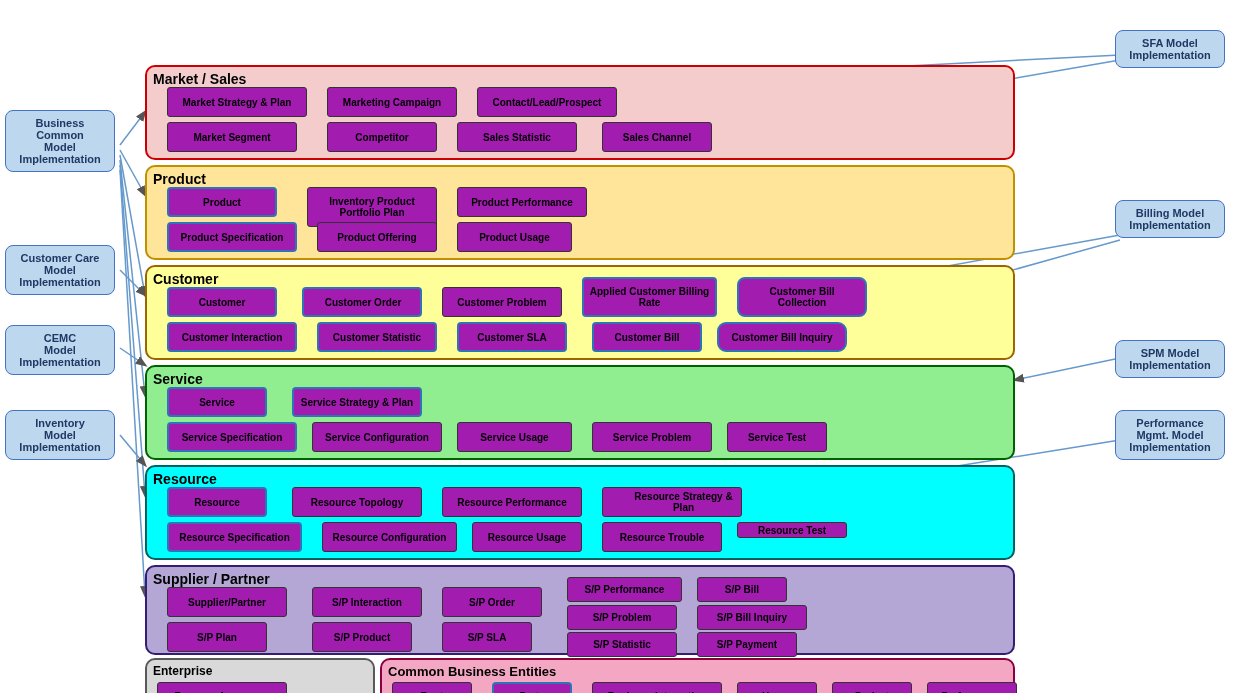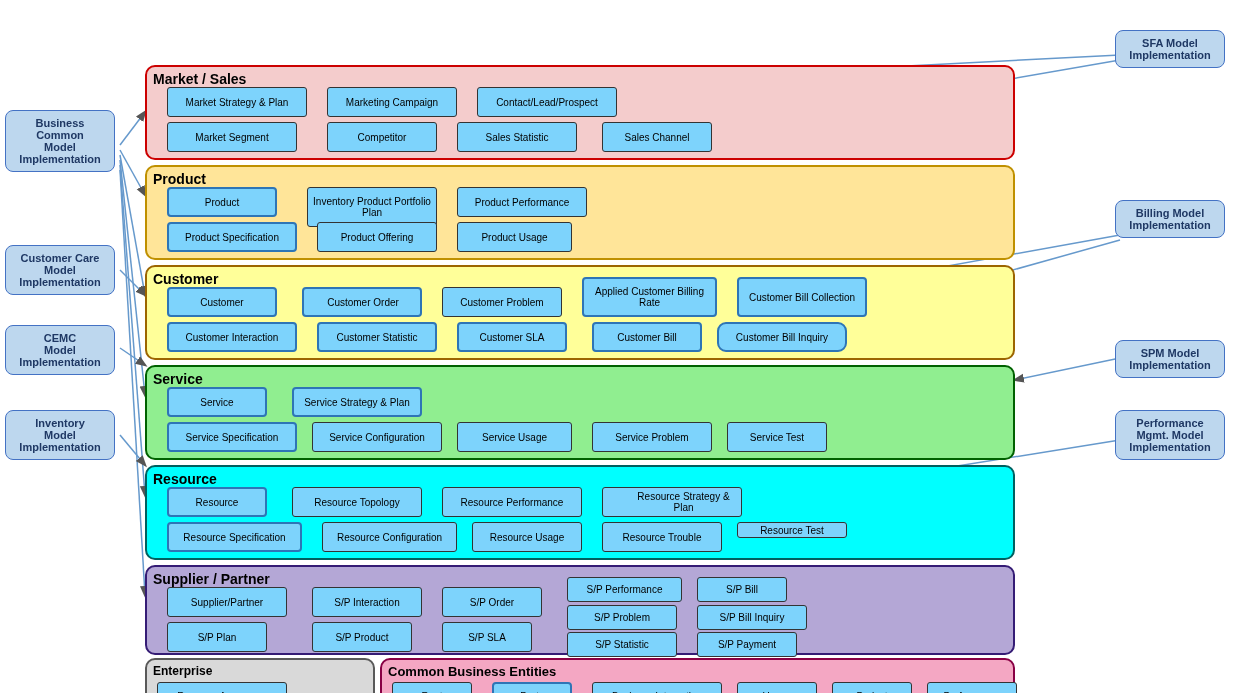--- a/index.html
+++ b/index.html
@@ -48,27 +48,28 @@
       font-size: 14px;
       font-weight: bold;
       color: #000;
       margin-bottom: 3px;
     }
     
     .inner-box {
       display: inline-flex;
       align-items: center;
       justify-content: center;
-      background: #7dd3fc;
+      background: #a21caf;
       border: 1.5px solid #333;
       border-radius: 3px;
       font-size: 10px;
       text-align: center;
       padding: 3px 5px;
       position: absolute;
+      font-weight: bold;
     }
     .inner-box.blue-border {
       border: 2px solid #2E75B6;
       border-radius: 4px;
     }
     
     .arrows-svg {
       position: absolute;
       top: 0; left: 0;
       width: 1250px;
@@ -149,21 +150,21 @@
       <div class="inner-box blue-border" style="left: 20px; top: 55px; width: 130px; height: 30px; font-size: 10px;">Product Specification</div>
       <div class="inner-box" style="left: 170px; top: 55px; width: 120px; height: 30px; font-size: 10px;">Product Offering</div>
       <div class="inner-box" style="left: 310px; top: 55px; width: 115px; height: 30px; font-size: 10px; text-align: right;">Product Usage</div>
     </div>
     <div class="domain" style="top: 265px; left: 145px; width: 870px; height: 95px; background: rgb(255, 255, 153); border: 2px solid rgb(156, 101, 0); position: absolute;">
       <div class="domain-title">Customer</div>
       <div class="inner-box blue-border" style="left: 20px; top: 20px; width: 110px; height: 30px; font-size: 10px;">Customer</div>
       <div class="inner-box blue-border" style="left: 155px; top: 20px; width: 120px; height: 30px; font-size: 10px; padding-left: 7px;">Customer Order</div>
       <div class="inner-box" style="left: 295px; top: 20px; width: 120px; height: 30px; font-size: 10px;">Customer Problem</div>
       <div class="inner-box blue-border" style="left: 435px; top: 10px; width: 135px; height: 40px; font-size: 10px;">Applied Customer Billing Rate</div>
-      <div class="inner-box blue-border" style="left: 590px; top: 10px; width: 130px; height: 40px; font-size: 10px;">Customer Bill Collection</div>
+      <div class="inner-box blue-border" style="left: 590px; top: 10px; width: 130px; height: 40px; font-size: 10px; border-radius: 8px;">Customer Bill Collection</div>
       <div class="inner-box blue-border" style="left: 20px; top: 55px; width: 130px; height: 30px; font-size: 10px;">Customer Interaction</div>
       <div class="inner-box blue-border" style="left: 170px; top: 55px; width: 120px; height: 30px; font-size: 10px;">Customer Statistic</div>
       <div class="inner-box blue-border" style="left: 310px; top: 55px; width: 110px; height: 30px; font-size: 10px;">Customer SLA</div>
       <div class="inner-box blue-border" style="left: 445px; top: 55px; width: 110px; height: 30px; font-size: 10px;">Customer Bill</div>
       <div class="inner-box blue-border" style="left: 570px; top: 55px; width: 130px; height: 30px; font-size: 10px; border-radius: 9px;">Customer Bill Inquiry</div>
     </div>
     <div class="domain" style="top: 365px; left: 145px; width: 870px; height: 95px; background: rgb(144, 238, 144); border: 2px solid rgb(0, 97, 0); position: absolute;">
       <div class="domain-title">Service</div>
       <div class="inner-box blue-border" style="left: 20px; top: 20px; width: 100px; height: 30px; font-size: 10px;">Service</div>
       <div class="inner-box blue-border" style="left: 145px; top: 20px; width: 130px; height: 30px; font-size: 10px;">Service Strategy &amp; Plan</div>

